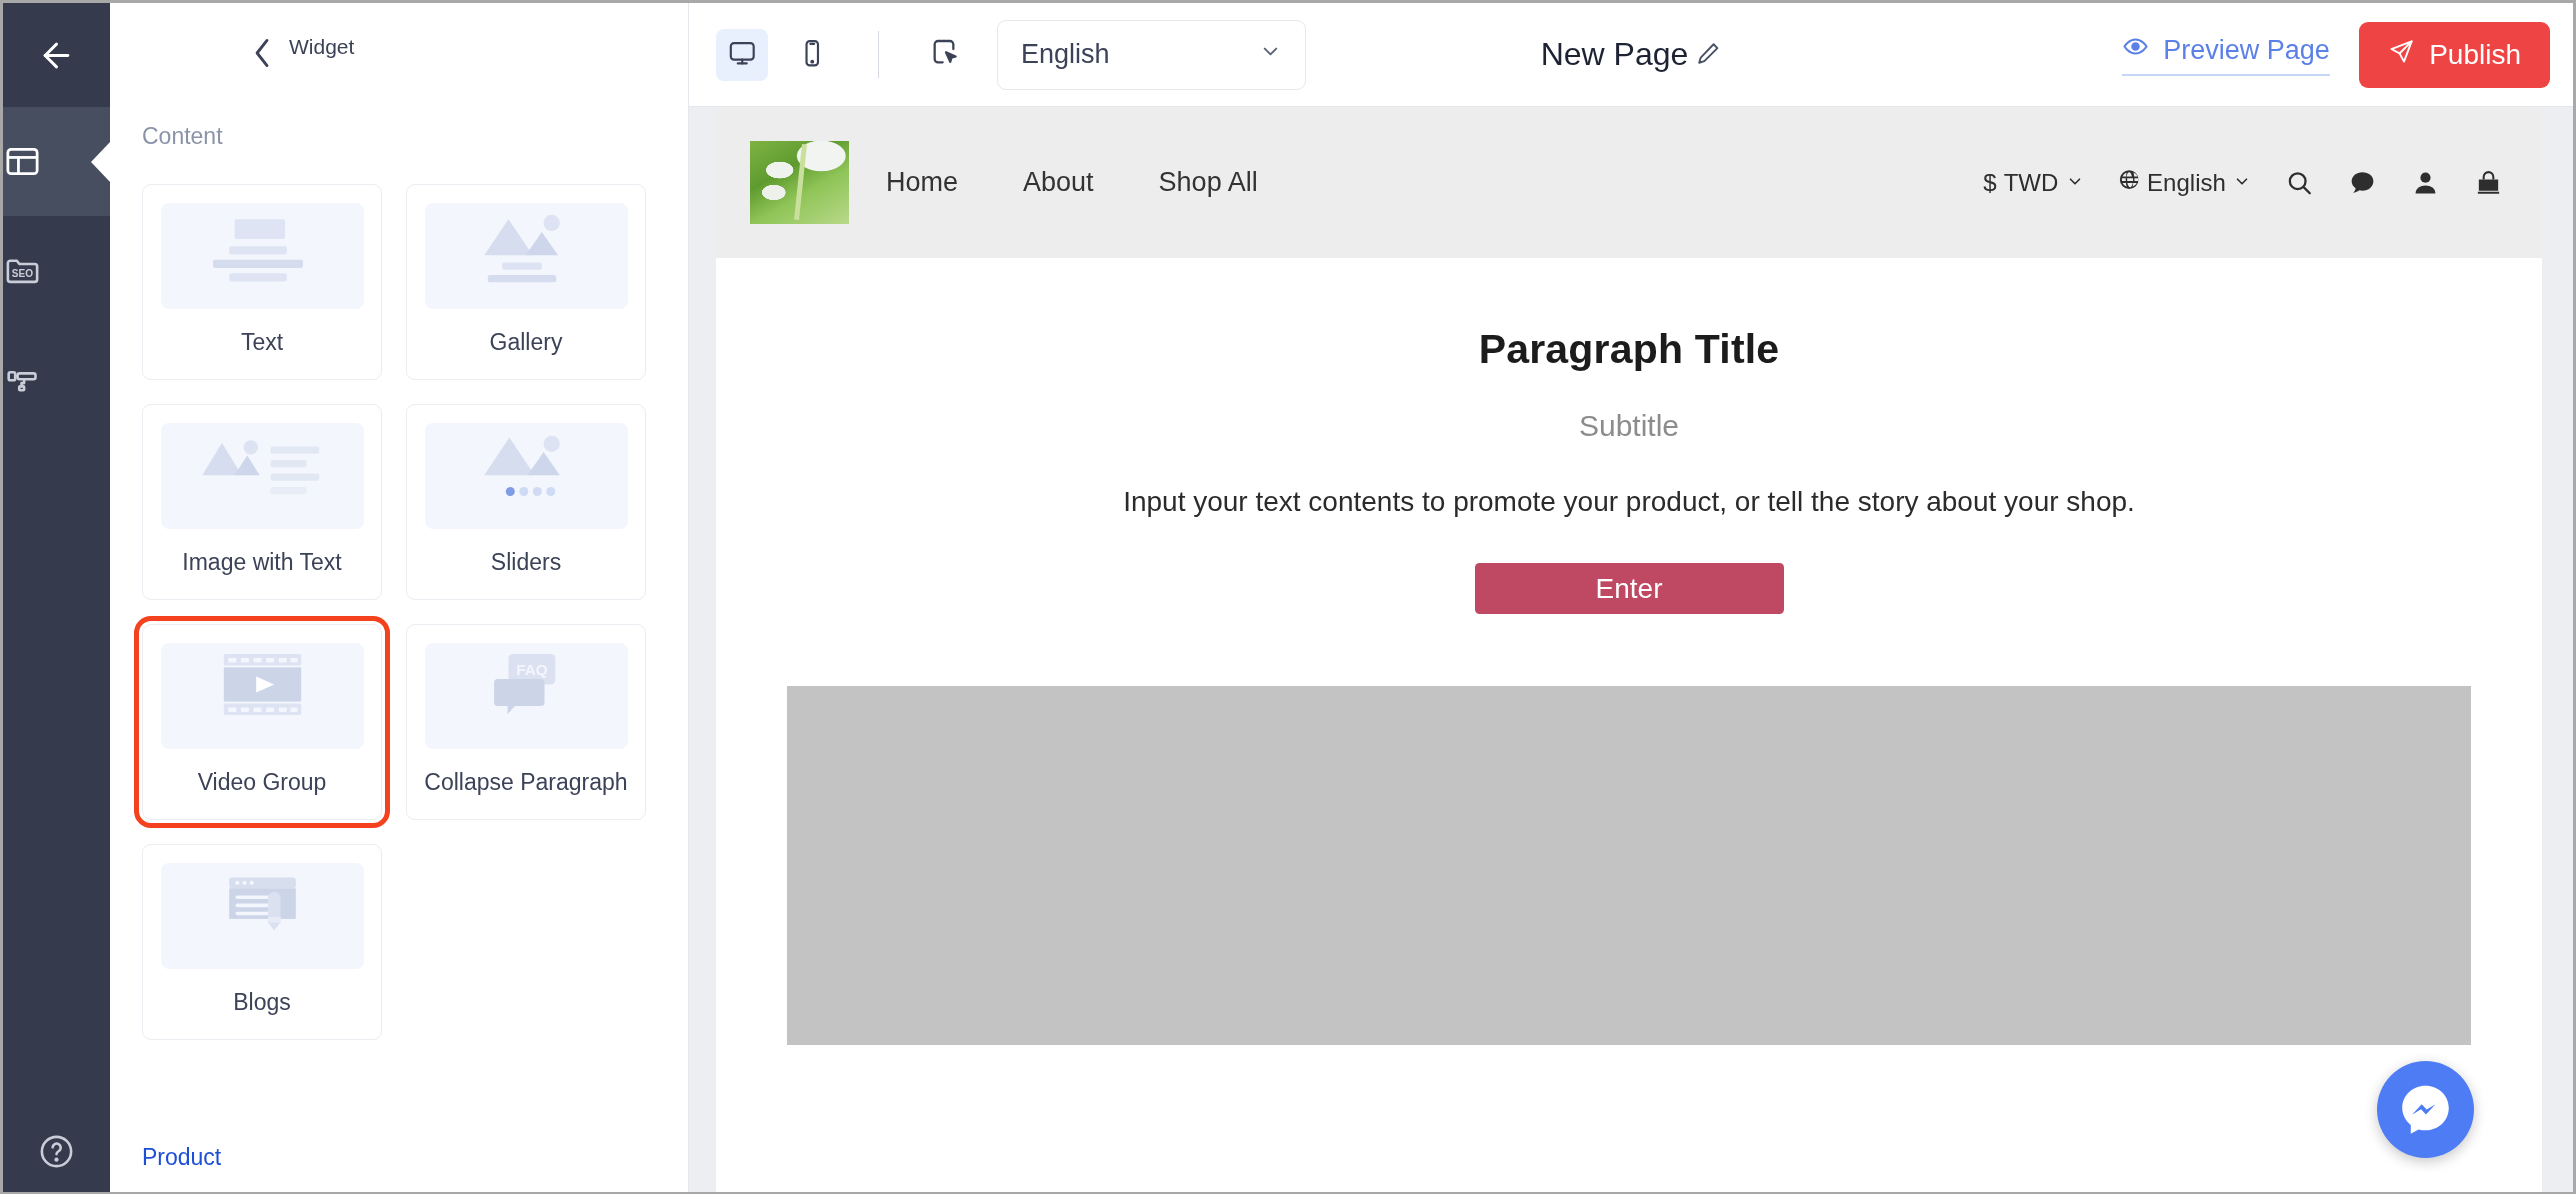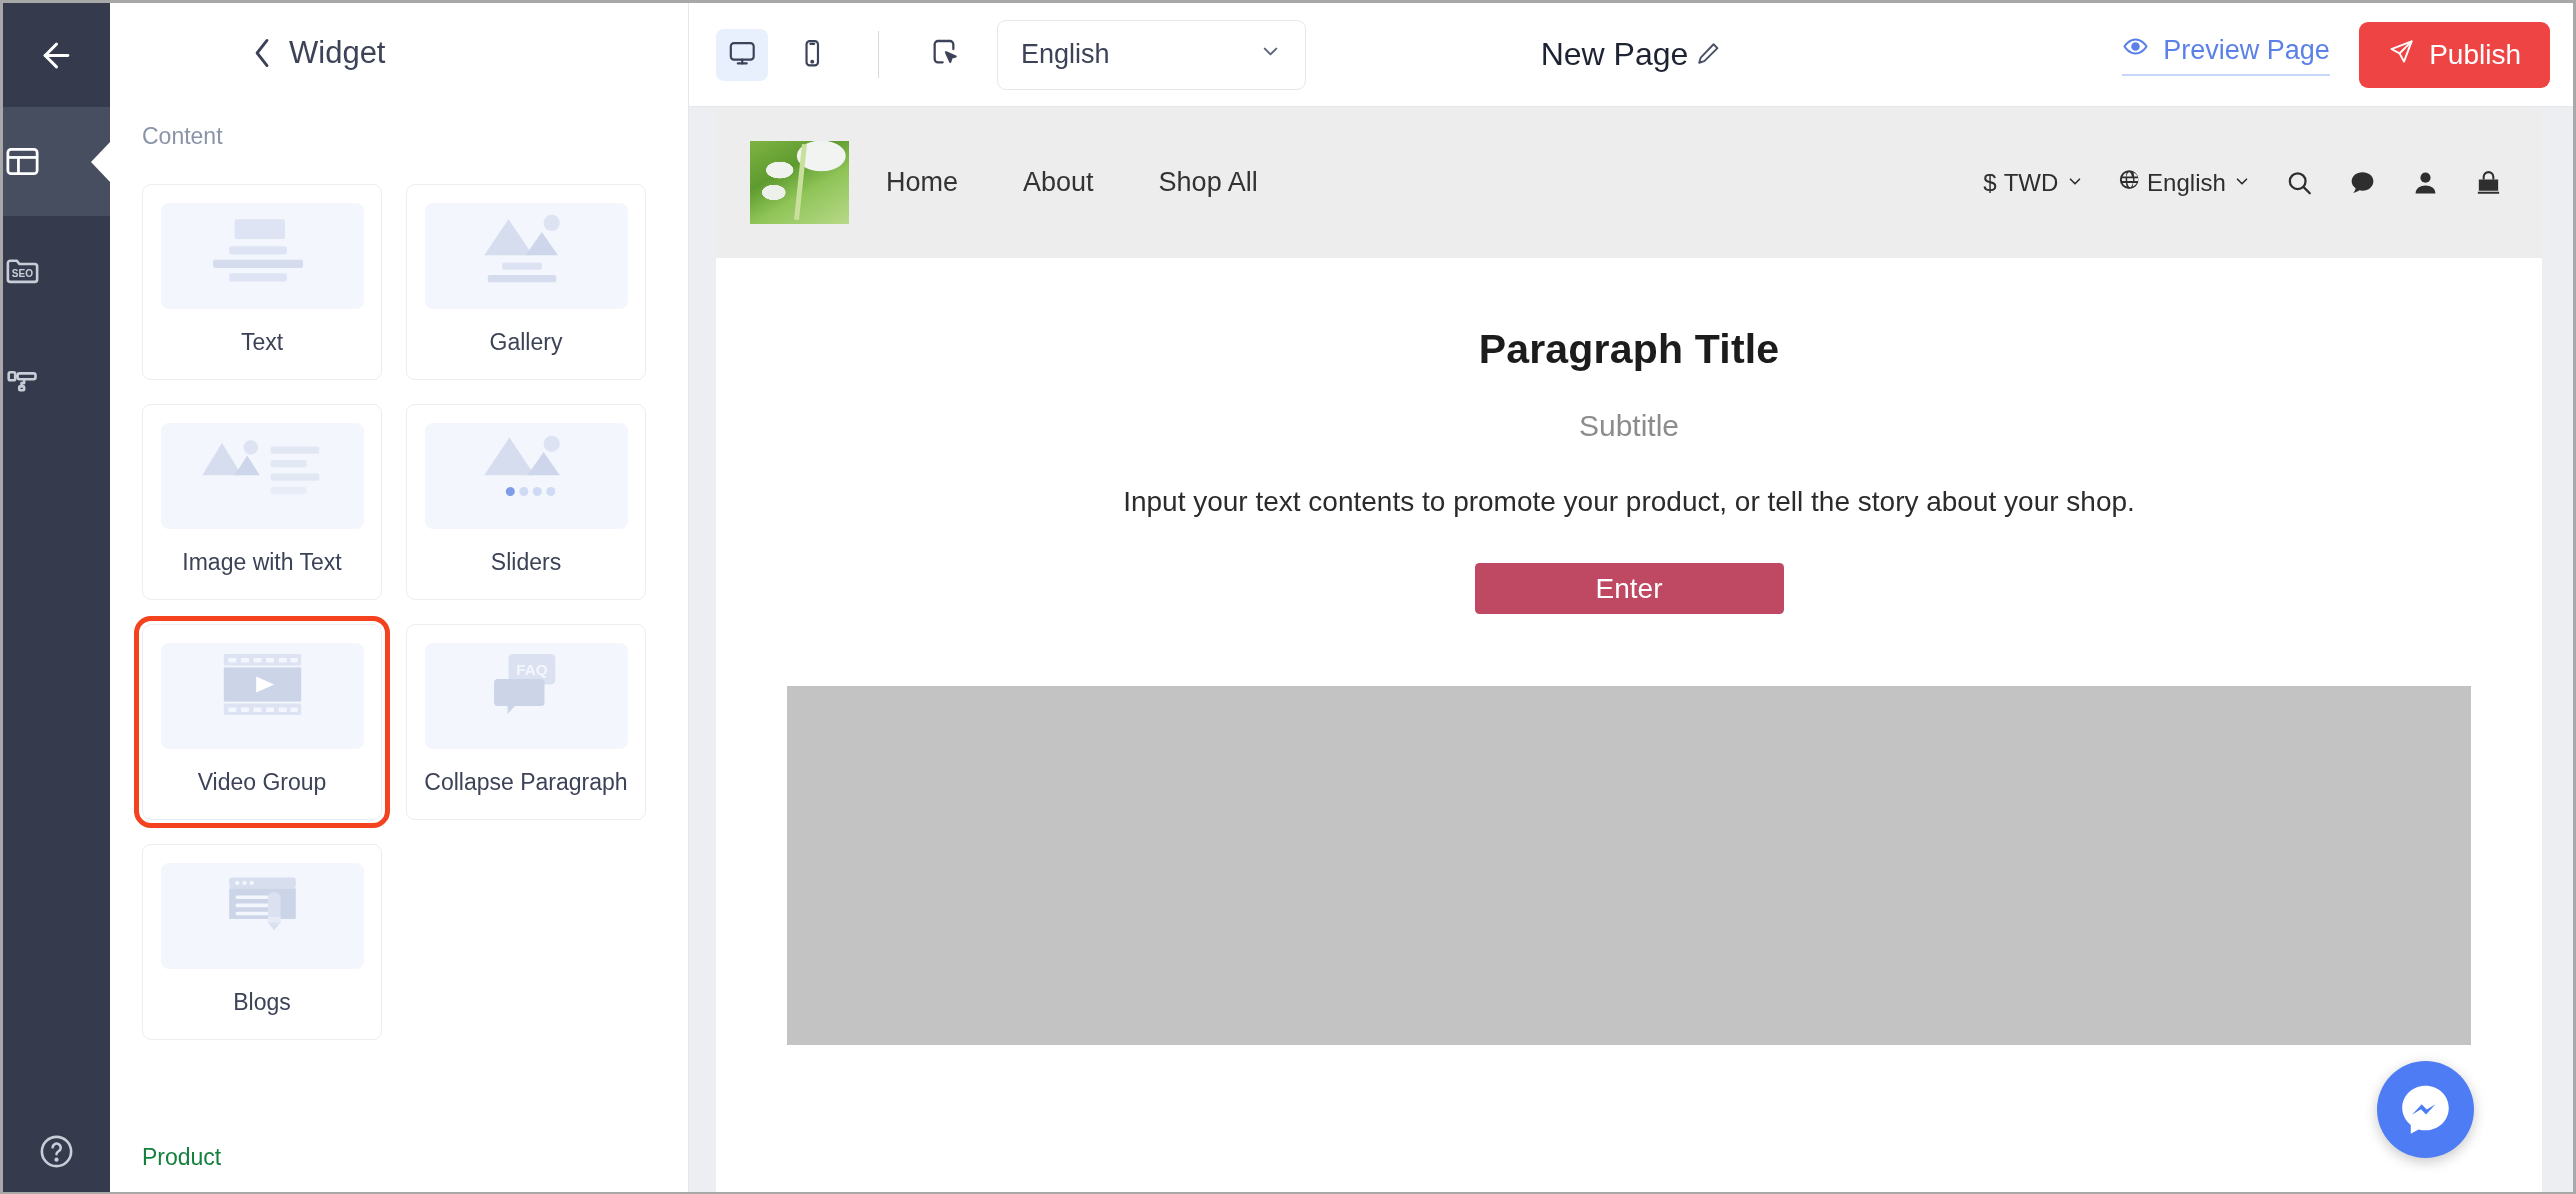--- a/index.html
+++ b/index.html
@@ -54,21 +54,21 @@
   .panel-head {
     height: 104px; display: flex; align-items: center;
     padding-left: 139px; gap: 0;
   }
   .panel-back {
     position: absolute; left: 141px; top: 32px;
     width: 23px; height: 39px; cursor: pointer;
     display: flex; align-items: center; justify-content: center;
   }
   .panel-title {
-    font-size: 31px; color: #3c4257; font-weight: 400;
+    font-size: 21px; color: #3c4257; font-weight: 400;
     position: absolute; left: 179px; top: 32px;
   }
   .section-label {
     font-size: 23px; color: #8a93a8; font-weight: 400;
     margin: 16px 0 0 32px;
   }
   .cards {
     display: flex; flex-wrap: wrap;
     gap: 24px 24px; padding: 34px 0 0 32px; width: 547px;
   }
@@ -83,21 +83,21 @@
   .card-thumb {
     width: 203px; height: 106px; background: #f3f6fd; border-radius: 8px;
     display: flex; align-items: flex-start; justify-content: center;
   }
   .card-label {
     font-size: 23px; color: #3c4257; margin-top: 20px;
     white-space: nowrap;
   }
   .section-label-bottom {
     position: absolute; left: 32px; bottom: 21.5px;
-    font-size: 23px; color: #15803d;
+    font-size: 23px; color: #1d4ed8;
     background: #fff; width: 520px; padding-top: 14.4px;
   }
 
   
   .topbar {
     position: absolute; left: 686px; top: 0; right: 0; height: 104px;
     background: #ffffff; display: flex; align-items: center;
     border-bottom: 0.9px solid #e4e7ec;
   }
   .device-group { display: flex; align-items: center; gap: 18px; margin-left: 27px; }

